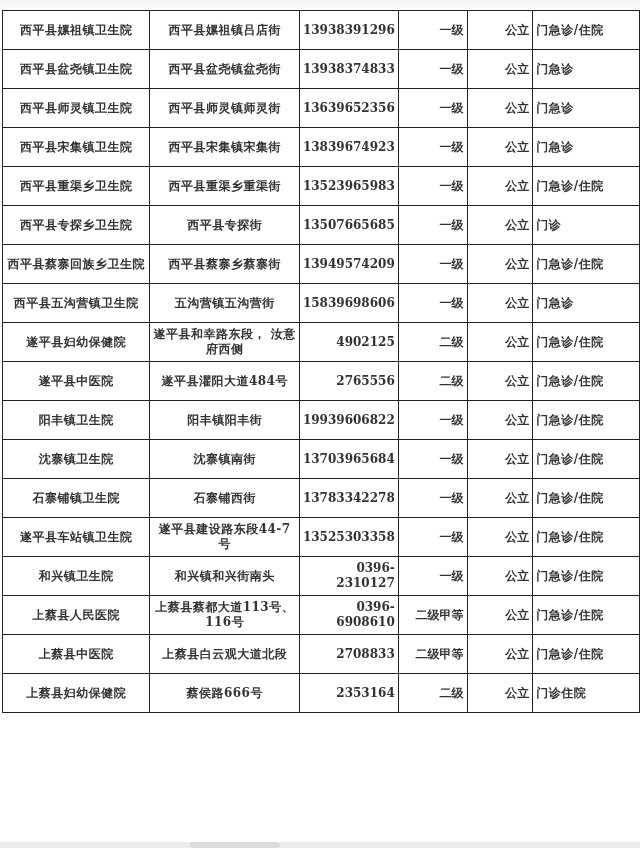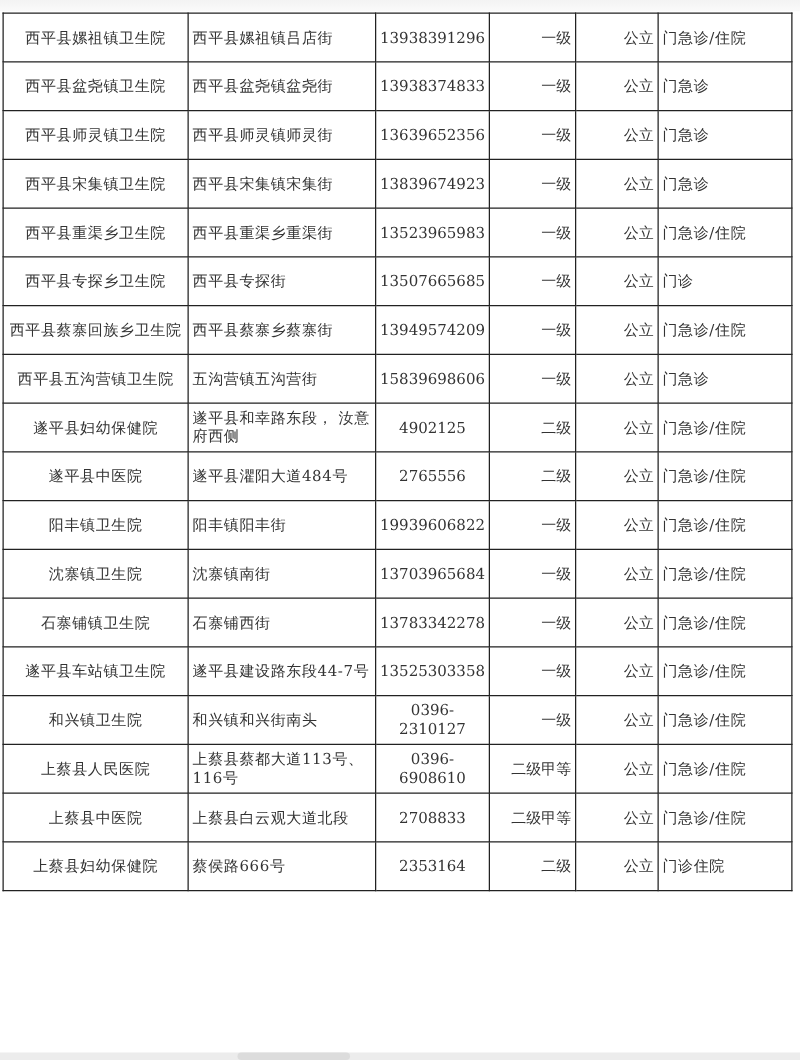--- a/index.html
+++ b/index.html
@@ -2,26 +2,26 @@
 <html><head>
 <meta charset="utf-8">
 <style>
   html, body { margin:0; padding:0; background:#ffffff; }
   body { width:640px; height:848px; overflow:hidden; position:relative;
          font-family:"DejaVu Serif","Liberation Serif",serif; color:#333; }
   .topbar { position:absolute; left:0; top:0; width:640px; height:9px;
             background:linear-gradient(#f3f3f3,#fafafa); }
   .bottombar { position:absolute; left:0; top:842px; width:640px; height:6px; background:#ececec; }
   .bottombar .thumb { position:absolute; left:190px; top:0; width:90px; height:6px; background:#dcdcdc; border-radius:3px; }
-  table.doc { position:absolute; left:2px; top:10px; border-collapse:collapse; table-layout:fixed; }
+  table.doc { position:absolute; left:2px; top:10px; border-collapse:collapse; table-layout:fixed;font-weight:bold; }
   table.doc td { border:1.5px solid #222; height:38px; padding:0 3px; font-size:12px;
                  line-height:15px; vertical-align:middle; overflow:hidden; white-space:normal; }
   td.c-name { width:141px; text-align:center; letter-spacing:0.5px; }
-  td.c-addr { width:143px; text-align:left; letter-spacing:0.5px; }
-  td.c-phone { width:81px; text-align:center; font-size:11.5px; }
+  td.c-addr { width:143px; text-align:center; letter-spacing:0.5px; }
+  td.c-phone { width:81px; text-align:right; font-size:11.5px; }
   td.c-level { width:62px; text-align:right; }
   td.c-type { width:59px; text-align:right; }
   td.c-svc { width:100px; text-align:left; letter-spacing:0.5px; }
 </style>
 </head>
 <body>
 
 <div class="topbar"></div>
 
 <table class="doc">

